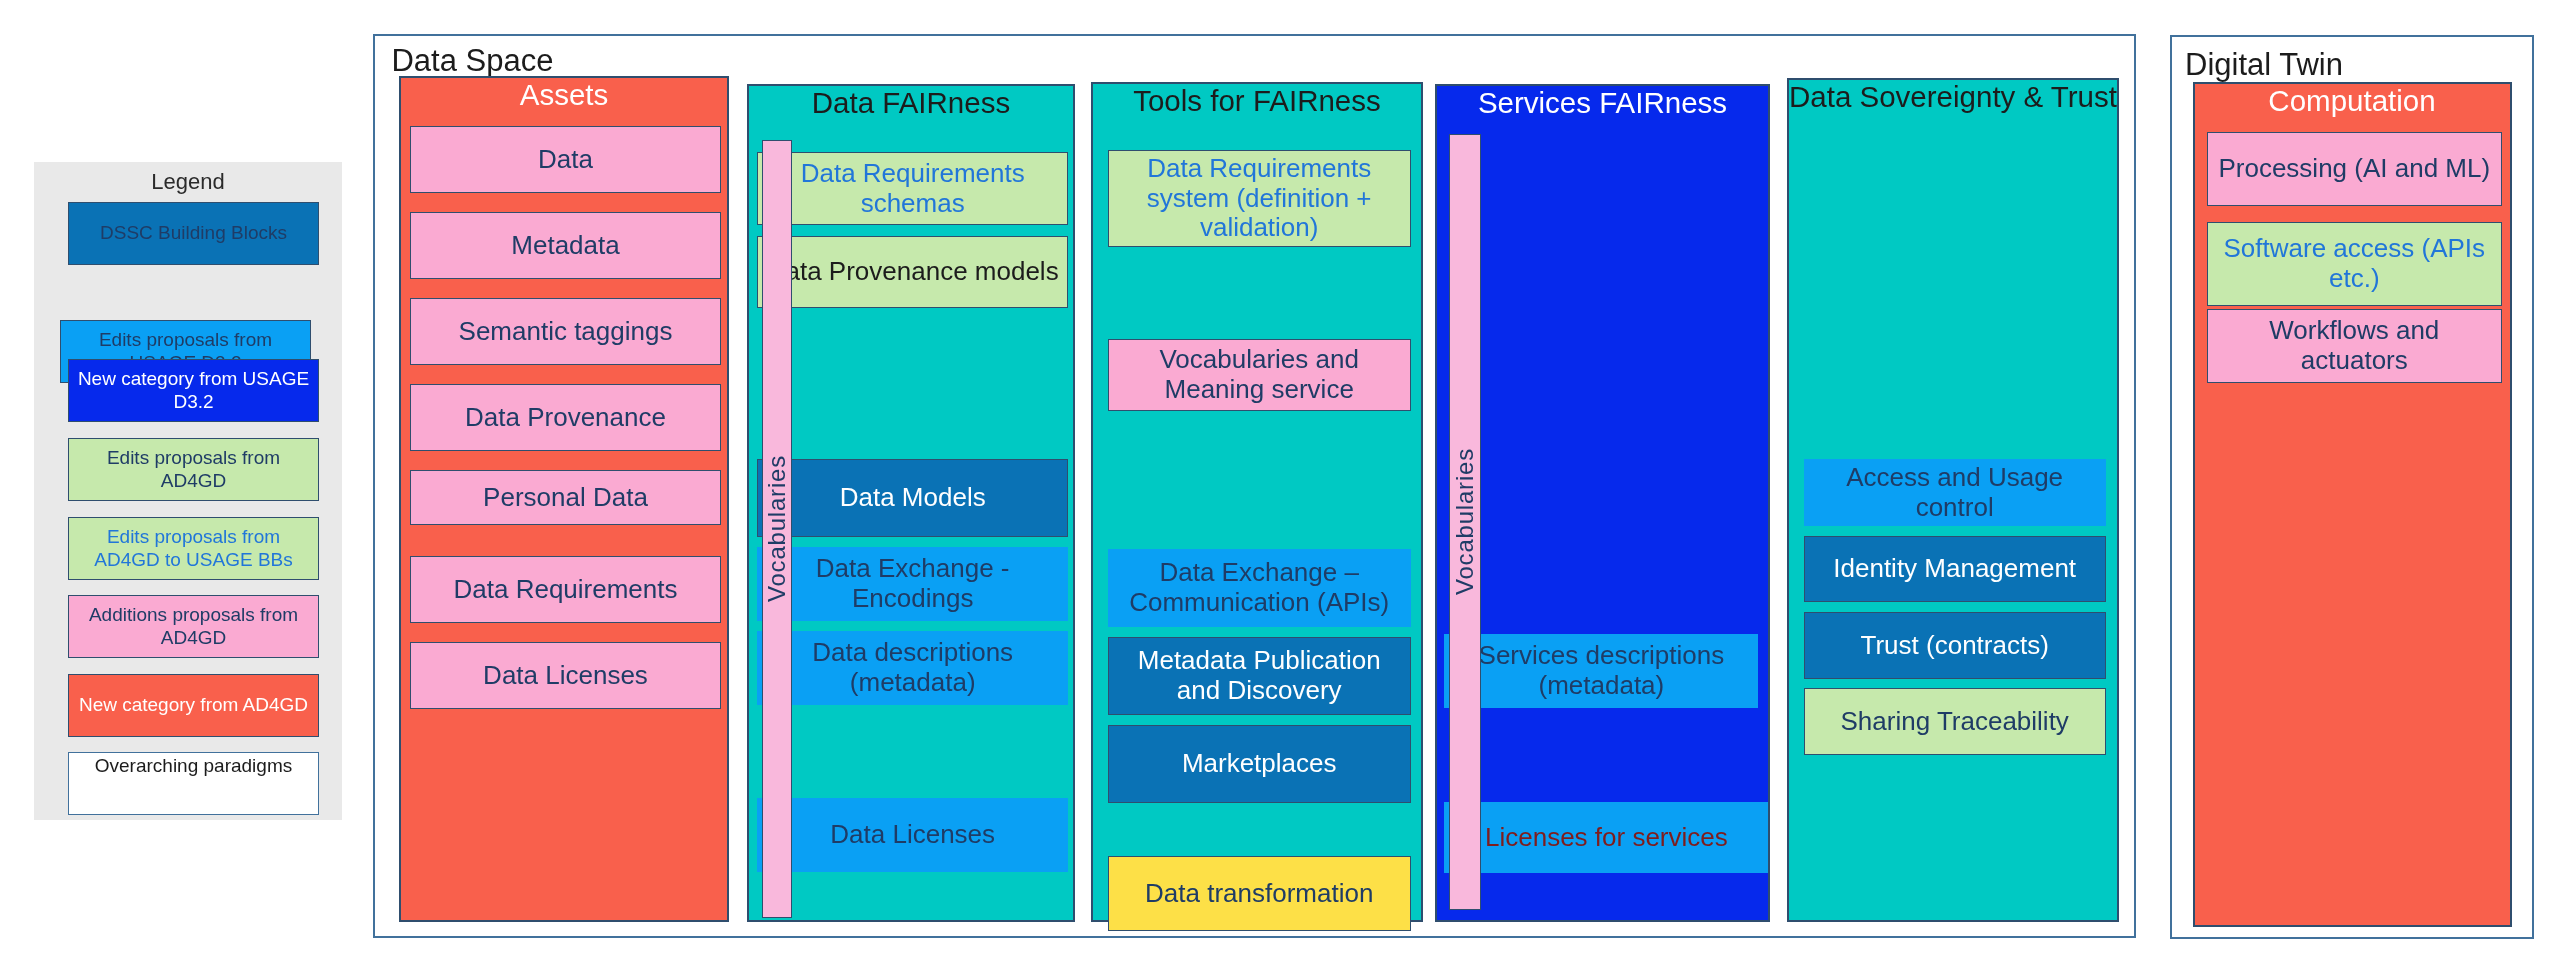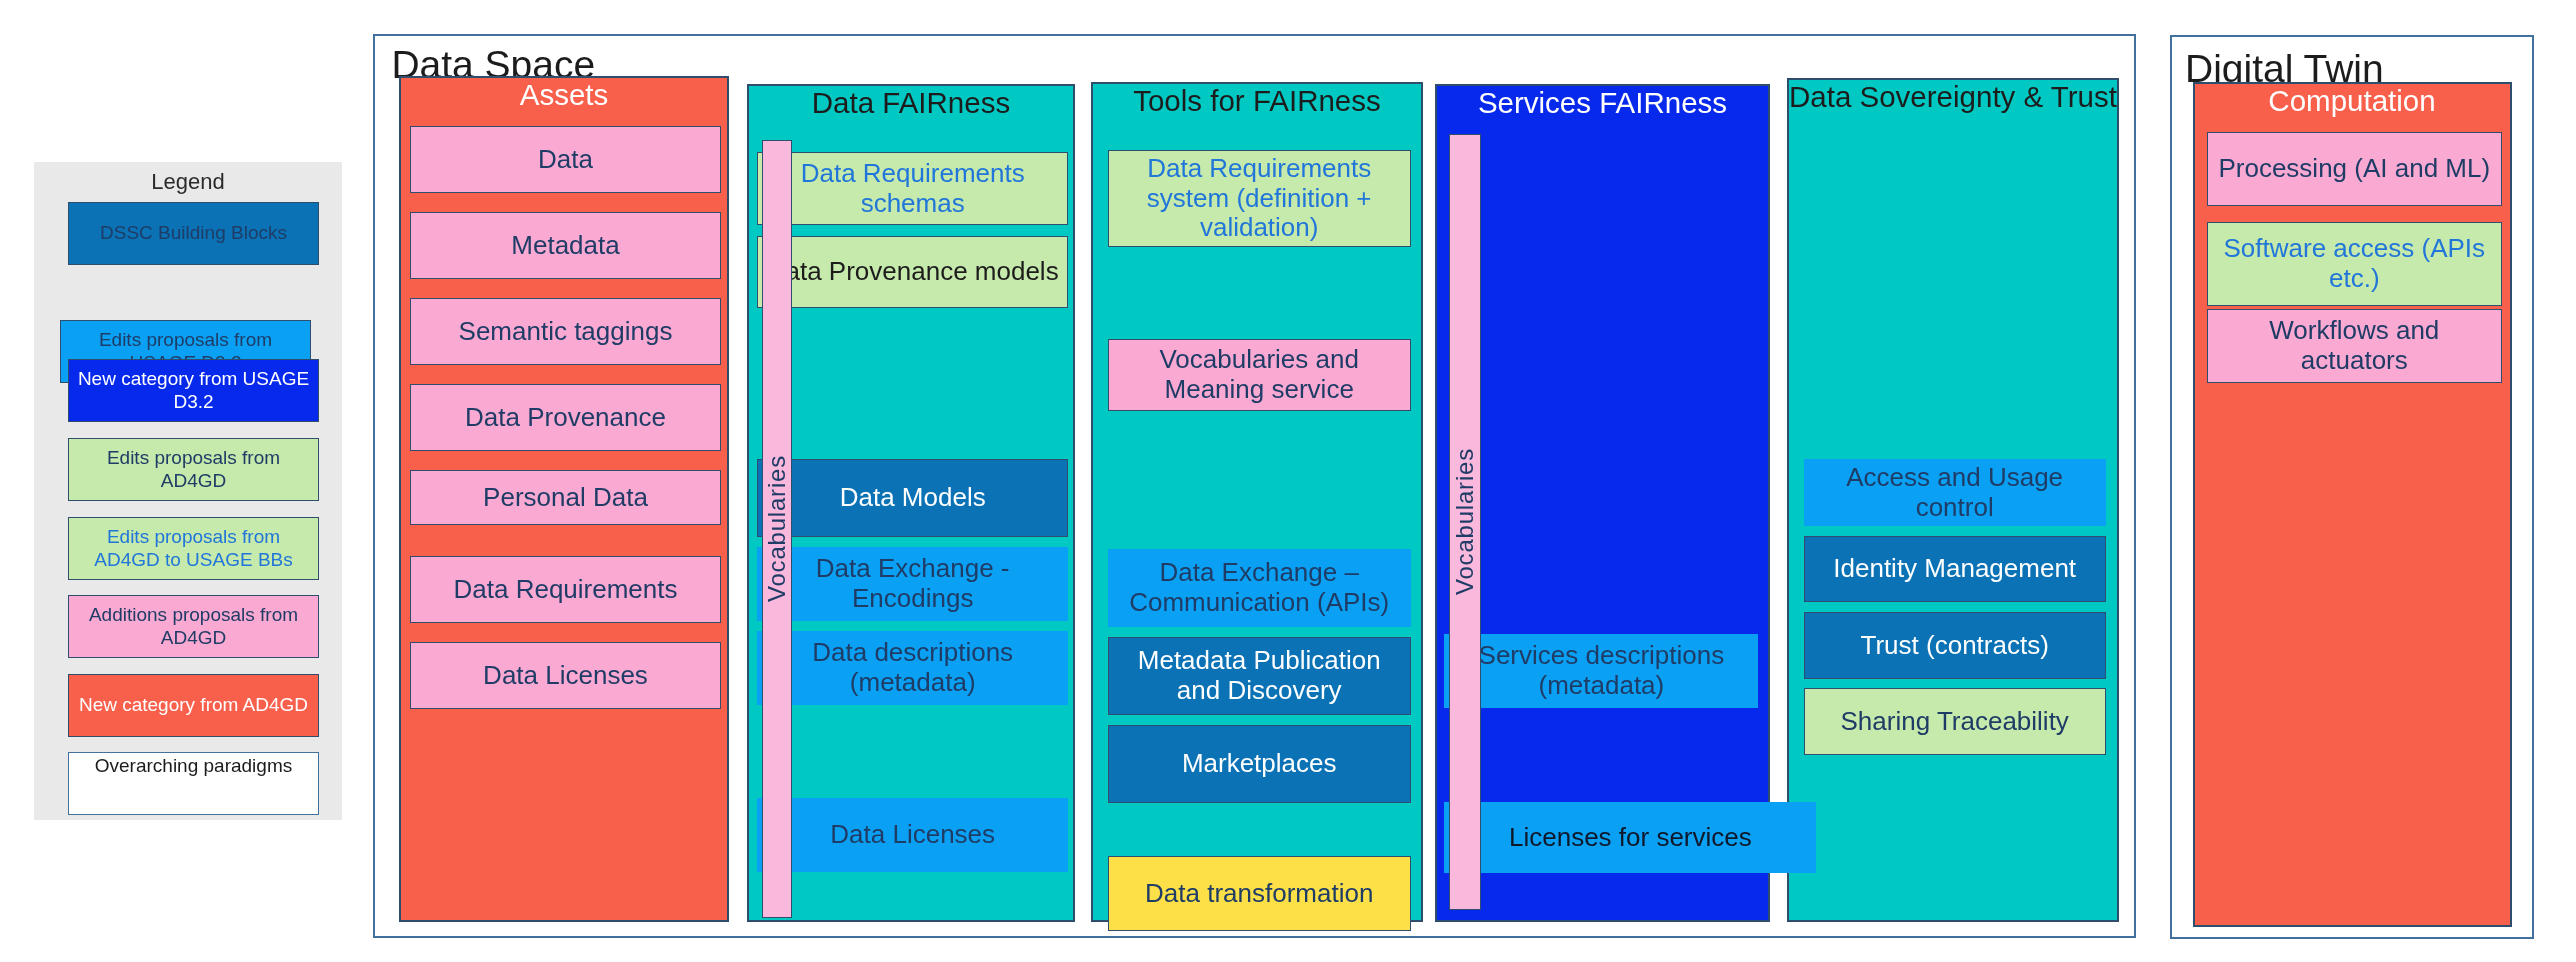--- a/index.html
+++ b/index.html
@@ -18,21 +18,21 @@
   .lg-item{position:absolute;display:flex;align-items:center;justify-content:center;
     text-align:center;font-size:19px;line-height:1.18;box-sizing:border-box;
     border:1.6px solid var(--inner-border);padding:1.6px 4.9px;}
   .lg-white{border-color:var(--outer-border);align-items:flex-start;}
 
   
   .data-space{position:absolute;left:373px;top:34px;width:1763px;height:904px;
     background:#ffffff;border:2.5px solid var(--outer-border);box-sizing:border-box;}
   .digital-twin{position:absolute;left:2170px;top:35px;width:364px;height:904px;
     background:#ffffff;border:2.5px solid var(--outer-border);box-sizing:border-box;}
-  .box-title{position:absolute;font-size:39px;color:var(--black-text);white-space:nowrap;}
+  .box-title{position:absolute;font-size:31px;color:var(--black-text);white-space:nowrap;}
   .ds-title{left:16.4px;top:6.6px;}
   .dt-title{left:13px;top:9.8px;}
 
   
   .column{position:absolute;border:2.5px solid var(--inner-border);box-sizing:border-box;}
   .col-header{position:relative;z-index:1;width:100%;text-align:center;padding-top:0;
     font-size:29.5px;line-height:1.15;}
   .block{position:absolute;z-index:2;display:flex;align-items:center;justify-content:center;
     text-align:center;font-size:26px;line-height:1.15;padding:1.6px 4.9px;box-sizing:border-box;}
   .bordered{border:1.6px solid var(--inner-border);}
@@ -168,21 +168,21 @@
       </div>
       <div class="block bordered" style="left: 14.7px; top: 772px; width: 303px; height: 75px; background: #fde047; color: rgb(31, 60, 102);">
         <span>Data transformation</span>
       </div>
     </div>
     <div class="column" style="left: 1435px; top: 84px; width: 335px; height: 838px; background: rgb(6, 41, 236);">
       <div class="col-header" style="color: rgb(255, 255, 255);">Services FAIRness</div>
       <div class="block" style="left: 7.4px; top: 548px; width: 314px; height: 74px; background: rgb(10, 160, 244); color: rgb(31, 60, 102);">
         <span>Services descriptions (metadata)</span>
       </div>
-      <div class="block" style="left: 7.4px; top: 716px; width: 372px; height: 71px; background: rgb(10, 160, 244); color: #0f172a;">
+      <div class="block" style="left: 7.4px; top: 716px; width: 324px; height: 71px; background: rgb(10, 160, 244); color: #7f1d1d;">
         <span>Licenses for services</span>
       </div>
       <div class="vocab-bar" style="left: 12.3px; top: 48px; width: 32px; height: 776px;">
         <span class="vocab-label">Vocabularies</span>
       </div>
     </div>
     <div class="column" style="left: 1787px; top: 78px; width: 332px; height: 844px; background: rgb(0, 201, 195);">
       <div class="col-header" style="color: rgb(28, 28, 28);">Data Sovereignty &amp; Trust</div>
       <div class="block" style="left: 14.7px; top: 379px; width: 302px; height: 67px; background: rgb(10, 160, 244); color: rgb(31, 60, 102);">
         <span>Access and Usage control</span>

